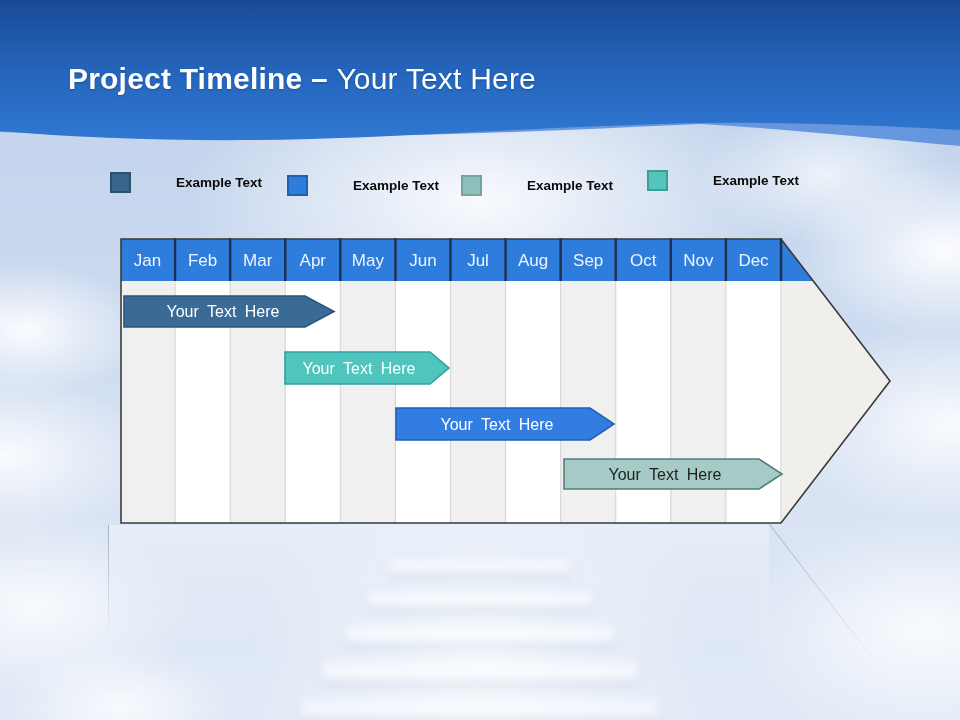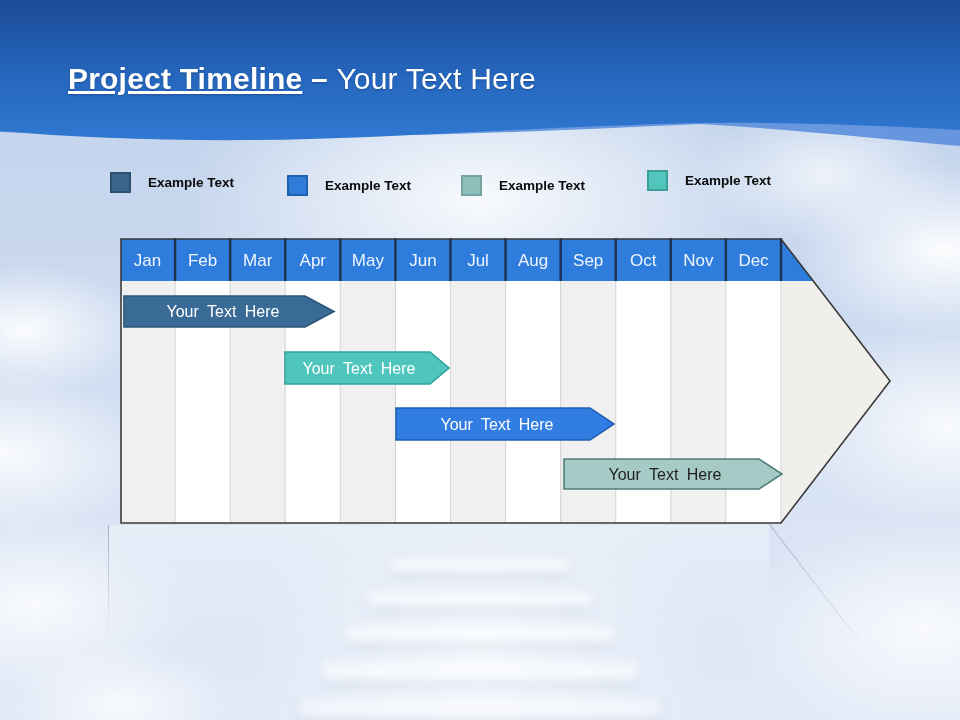--- a/index.html
+++ b/index.html
@@ -19,25 +19,25 @@
       radial-gradient(ellipse 160px 85px at 120px 705px, rgba(255,255,255,0.75), rgba(255,255,255,0) 70%),
       linear-gradient(180deg,#BFD1EA 0%,#C9D8EF 35%,#D7E2F3 65%,#E2EAF7 100%);
   }
   
   .band{position:absolute;left:0;top:0;width:960px;height:160px;}
   .title{
     position:absolute;left:68px;top:62px;width:820px;
     color:#FFFFFF;font-size:30px;letter-spacing:0.2px;white-space:nowrap;
     text-shadow:0 1px 2px rgba(10,30,70,0.35);
   }
-  .title .t-bold{font-weight:bold;text-decoration:underline;}
+  .title .t-bold{font-weight:bold;}
   .title .t-sep{font-weight:bold;}
   .title .t-light{font-weight:400;}
   
-  .legend-item{position:absolute;display:flex;align-items:center;}
+  .legend-item{position:absolute;display:flex;align-items:center;gap:28px;}
   .legend-swatch{width:21px;height:21px;border:2px solid;box-sizing:border-box;flex:0 0 auto;}
   .legend-label{font-size:13.5px;font-weight:bold;color:#0a0a0a;margin-left:17px;white-space:nowrap;}
   #leg0{left:110px;top:172px;}
   #leg1{left:287px;top:175px;}
   #leg2{left:461px;top:175px;}
   #leg3{left:647px;top:170px;}
   #leg0 .legend-swatch{background:#3A648C;border-color:#2B4F6F;}
   #leg1 .legend-swatch{background:#2F7CDB;border-color:#2160B0;}
   #leg2 .legend-swatch{background:#8FBFBA;border-color:#74A49F;}
   #leg3 .legend-swatch{background:#52C5BC;border-color:#3C9F97;}

